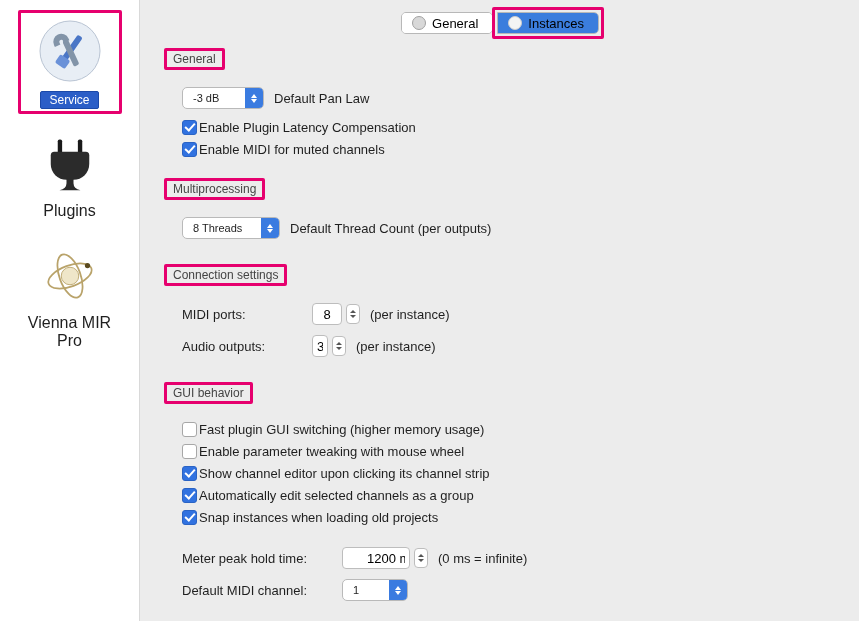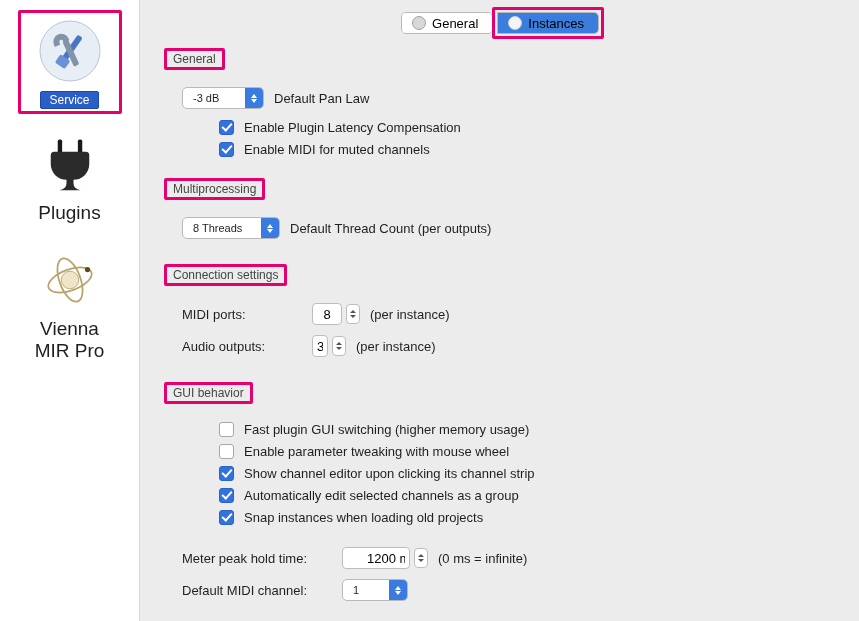--- a/index.html
+++ b/index.html
@@ -30,21 +30,21 @@
     flex-direction: column;
     align-items: center;
     padding: 6px 4px;
     border-radius: 4px;
     cursor: pointer;
   }
   .sidebar-item .sb-icon {
     width: 72px; height: 72px;
     display: flex; align-items: center; justify-content: center;
   }
-  .sidebar-item .sb-label { margin-top: 2px; text-align: center; font-size: 19px; }
+  .sidebar-item .sb-label { margin-top: 2px; text-align: center; font-size: 16px; }
   .hl-box { border: 3px solid #e6006e; border-radius: 2px; padding: 2px; }
   .hl-inline {
     display: inline-block;
     border: 3px solid #e6006e;
     padding: 1px 6px;
     border-radius: 2px;
     margin-bottom: 2px;
   }
 
   .main {
@@ -128,21 +128,21 @@
   }
   .chk:checked::after {
     content: "";
     position: absolute;
     left: 4px; top: 0px;
     width: 4px; height: 8px;
     border: solid #fff;
     border-width: 0 2px 2px 0;
     transform: rotate(42deg);
   }
-  .chk-row { display: flex; align-items: center; gap: 10px; min-height: 22px; margin-left: 37px; }
+  .chk-row { display: flex; align-items: center; gap: 2px; min-height: 22px; }
   .chk-row label { cursor: default; }
 
   .select-blue {
     display: inline-flex; align-items: center;
     height: 22px;
     border: 1px solid #b9b9b9;
     border-radius: 5px;
     background: #fff;
     overflow: hidden;
     cursor: pointer;

